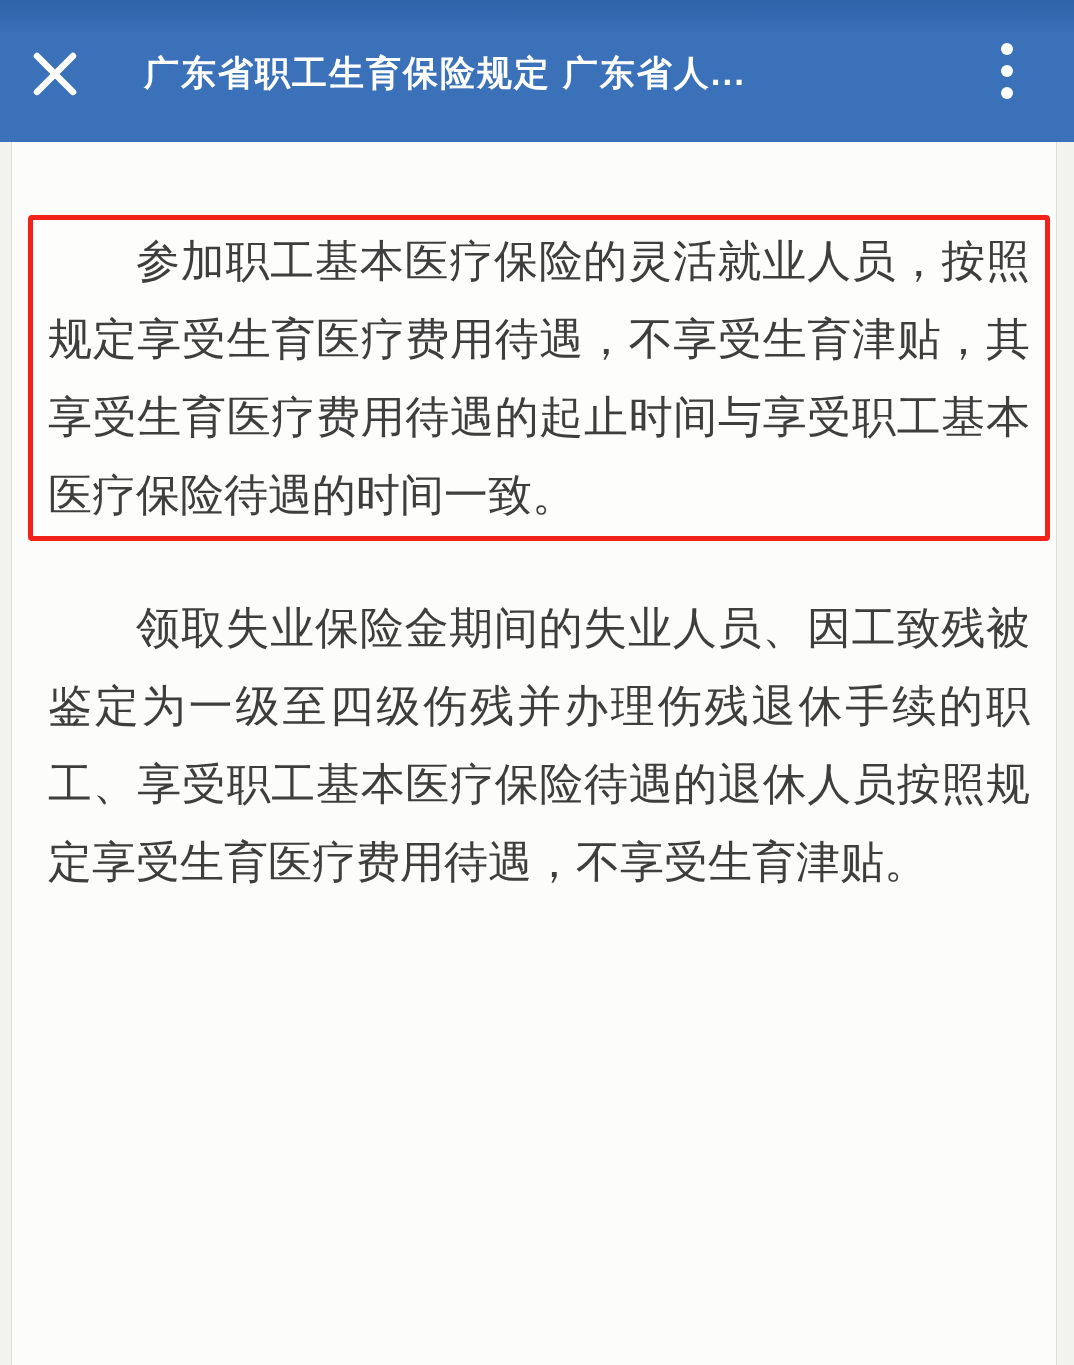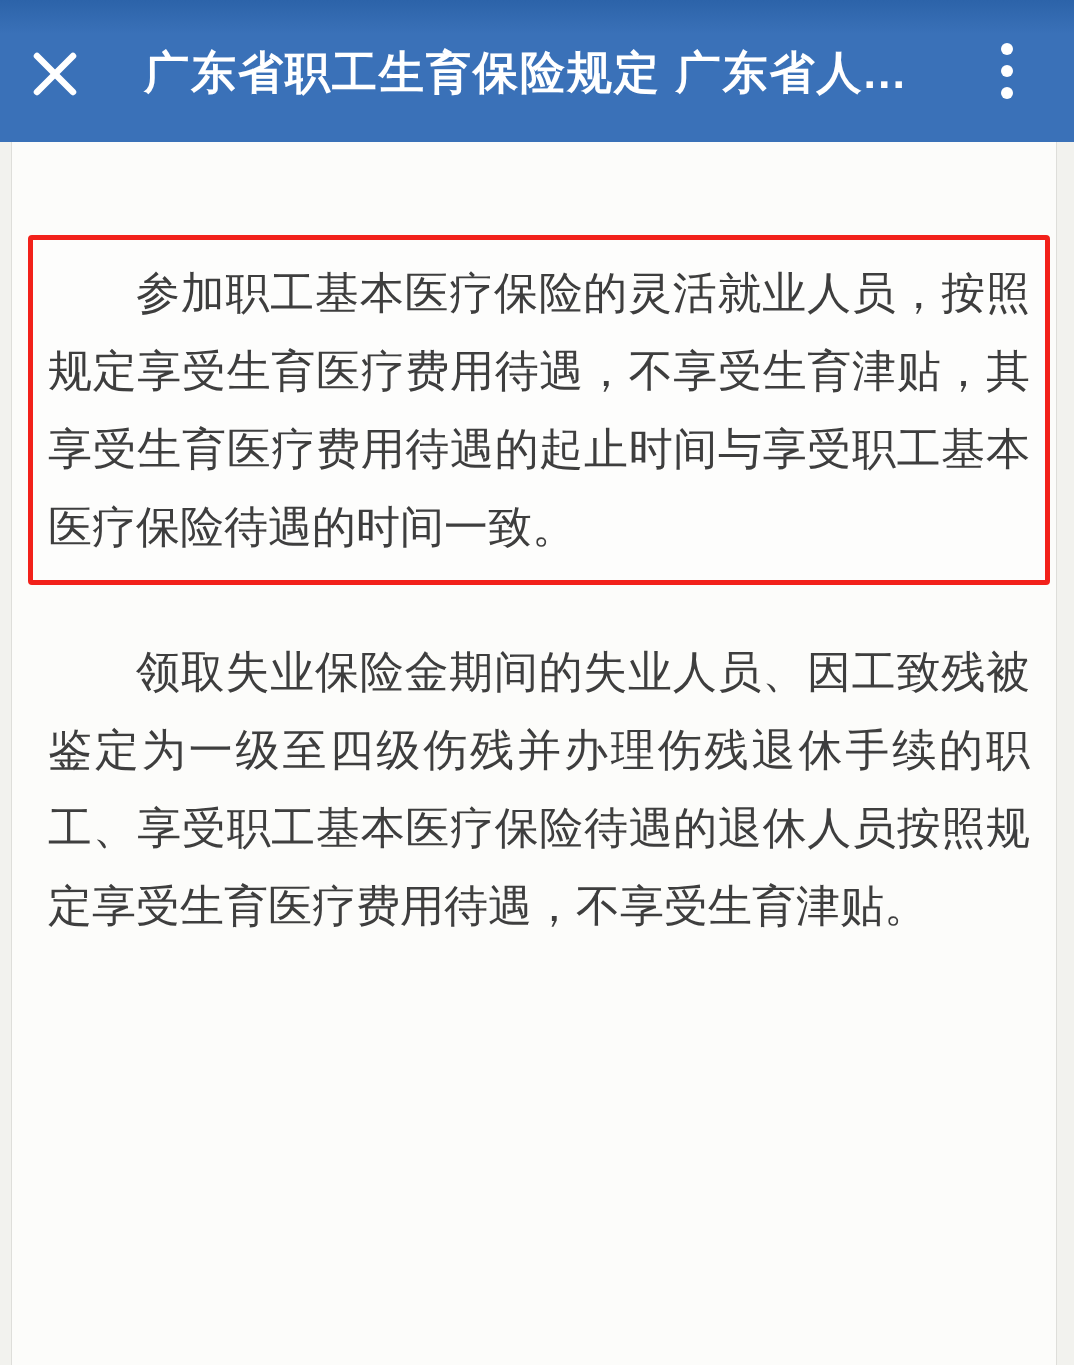--- a/index.html
+++ b/index.html
@@ -32,21 +32,21 @@
     display: flex;
     align-items: center;
     justify-content: center;
     cursor: pointer;
     padding-top: 6px;
   }
   .close-btn svg { display: block; }
   .titlebar-title {
     flex: 1;
     color: #ffffff;
-    font-size: 45px;
+    font-size: 35px;
     font-weight: 600;
     letter-spacing: 2px;
     padding-left: 34px;
     padding-top: 4px;
     white-space: nowrap;
     overflow: hidden;
   }
   .menu-btn {
     width: 108px;
     height: 100%;
@@ -84,24 +84,24 @@
   .para {
     font-size: 44px;
     line-height: 78px;
     color: var(--text-color);
     text-align: justify;
     text-indent: 2em;
     font-weight: 400;
   }
 
   .highlight-box {
-    margin: 57px -20px 0 -20px;
+    margin: 37px -20px 0 -20px;
     border: 5px solid var(--highlight-border);
     border-radius: 4px;
-    padding: 14px 15px;
+    padding: 2px 15px;
     background: #fdfdfc;
   }
   .highlight-box .para { margin-top: 0; }
 
   .after-box { margin-top: 48px; }
 </style>
 </head>
 <body>
 
 <div class="screen">

